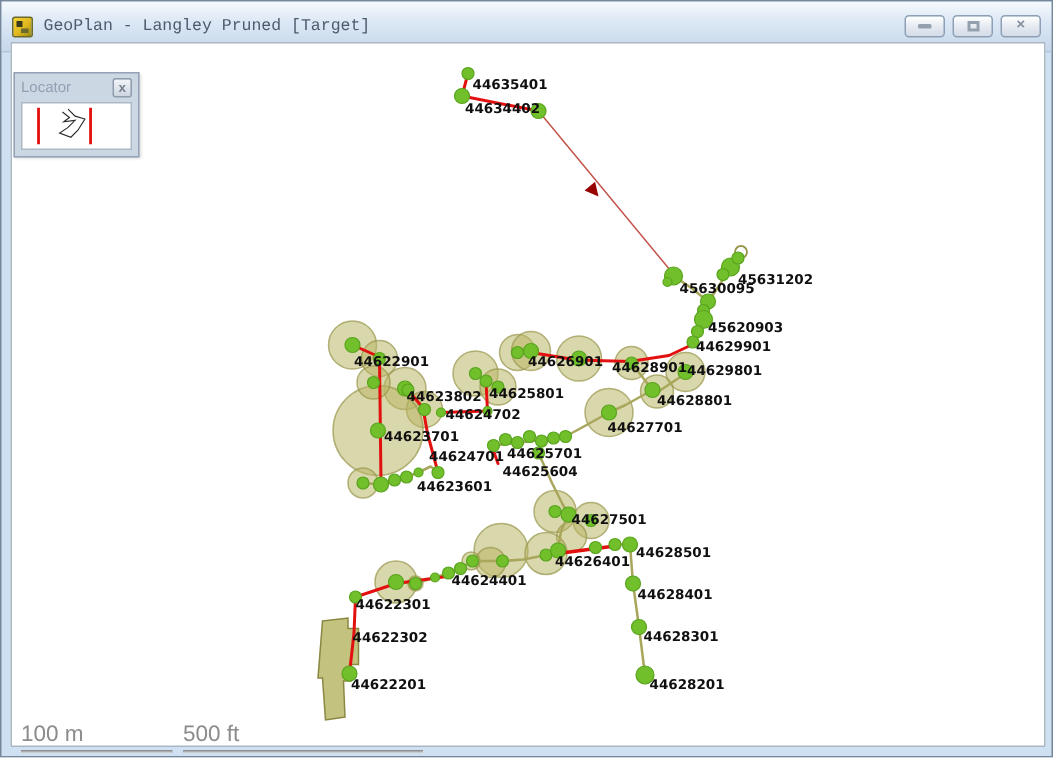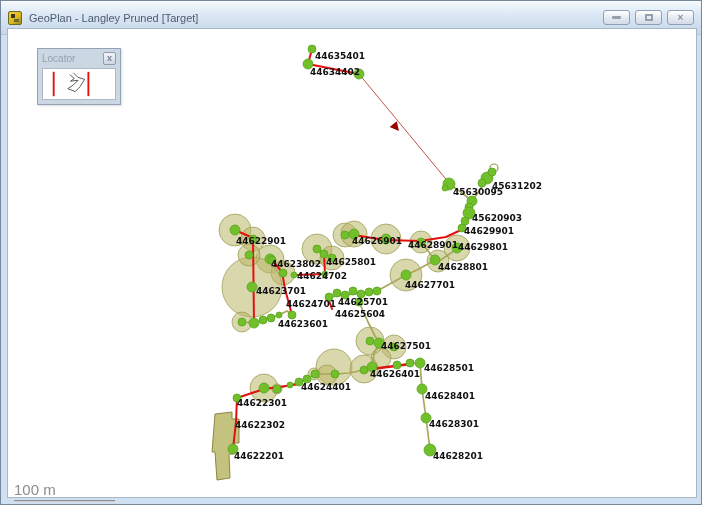--- a/index.html
+++ b/index.html
@@ -8,20 +8,21 @@
     position:relative;width:702px;height:505px;
     background:#cfe0f2;border:1px solid #77879a;
     font-family:"Liberation Sans",sans-serif;
     overflow:hidden;
   }
   .titlebar{
     position:absolute;left:0;top:0;right:0;height:34px;
     background:linear-gradient(#f6fafd,#dce8f5 40%,#c6d7ea);
     display:flex;align-items:center;padding:0 7px;
     border-bottom:1px solid #b4c6da;
+    font-family:Liberation Mono, monospace;
   }
   .app-icon{
     width:14px;height:14px;border:1px solid #6b6b2a;border-radius:2px;
     background:linear-gradient(135deg,#f3d437 0%,#e0b81e 55%,#9a8a12 100%);
     position:relative;flex:0 0 auto;
   }
   .app-icon:before{
     content:"";position:absolute;left:2px;top:2px;width:4px;height:4px;
     background:#3a3a1a;
   }
@@ -45,21 +46,20 @@
     background:#ffffff;border:1px solid #a9b6c4;
   }
   .map-svg{position:absolute;left:0;top:0;width:690px;height:470px;}
   .map-svg text{
     font-family:"DejaVu Sans",sans-serif;font-weight:bold;font-size:9px;fill:#101010;
   }
   .locator{
     position:absolute;left:1px;top:19px;width:84px;height:57px;
     background:#ccd7e4;border:1px solid #93a2b4;
     box-shadow:1px 1px 2px rgba(0,0,0,0.15);
-    margin-left:28px;
   }
   .locator-header{height:19px;display:flex;align-items:center;padding:0 4px;}
   .locator-title{font-size:10px;color:#93a0b2;}
   .locator-close{
     margin-left:auto;width:13px;height:13px;border:1px solid #909cac;border-radius:2px;
     background:linear-gradient(#f2f5f9,#cdd6e1);
     color:#76808e;font-size:9px;font-weight:bold;text-align:center;line-height:11px;
   }
   .locator-body{
     position:absolute;left:4px;right:4px;top:19px;bottom:4px;
@@ -261,15 +261,19 @@
             <line x1="47" y1="3" x2="47" y2="29" stroke="#e31010" stroke-width="2"></line>
             <polyline points="27,6 32,10 28,13 36,12 31,17 25,21 33,24 38,19 43,11 36,9 31,4" fill="none" stroke="#2a2a2a" stroke-width="0.8"></polyline>
           </svg>
       </div>
     </div>
 
     <div class="scalebar scale-metric">
       <div>100 m</div>
       <div class="bar" id="bar-metric" style="width: 101px;"></div>
     </div>
+    <div class="scalebar scale-imperial">
+      <div>500 ft</div>
+      <div class="bar" id="bar-imperial" style="width: 160px;"></div>
+    </div>
   </div>
 
 </div>
 
 </body></html>

